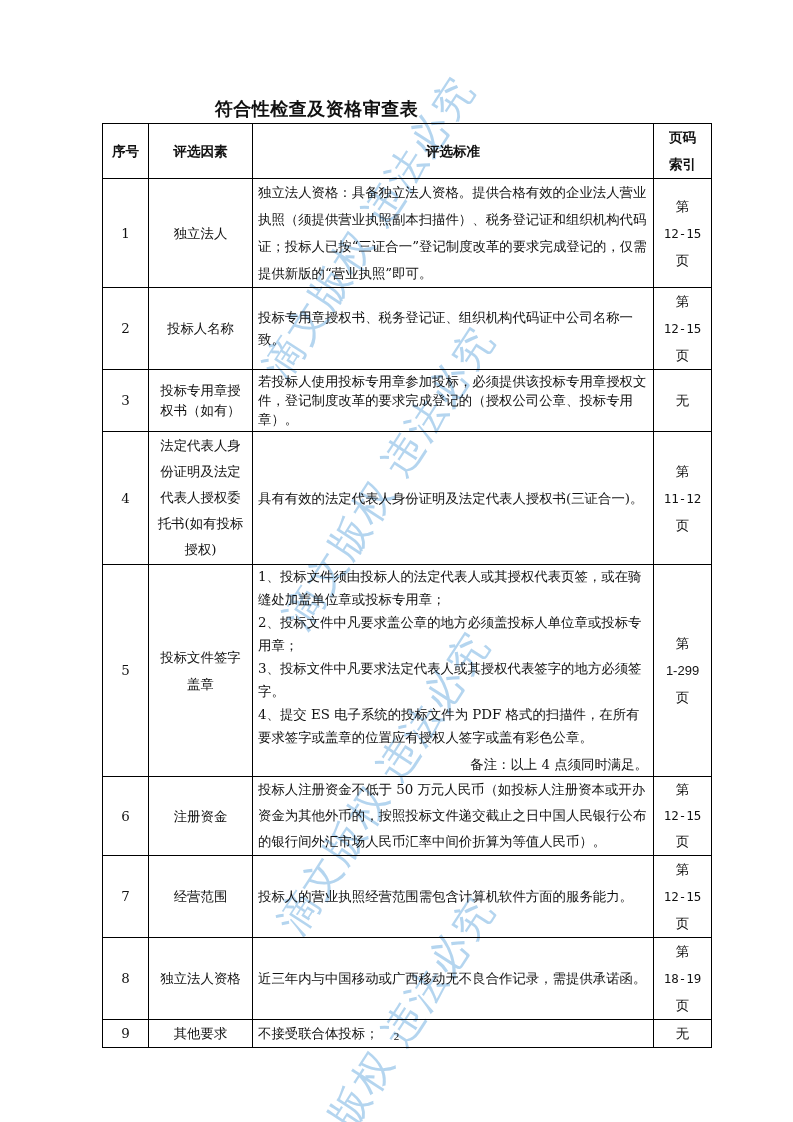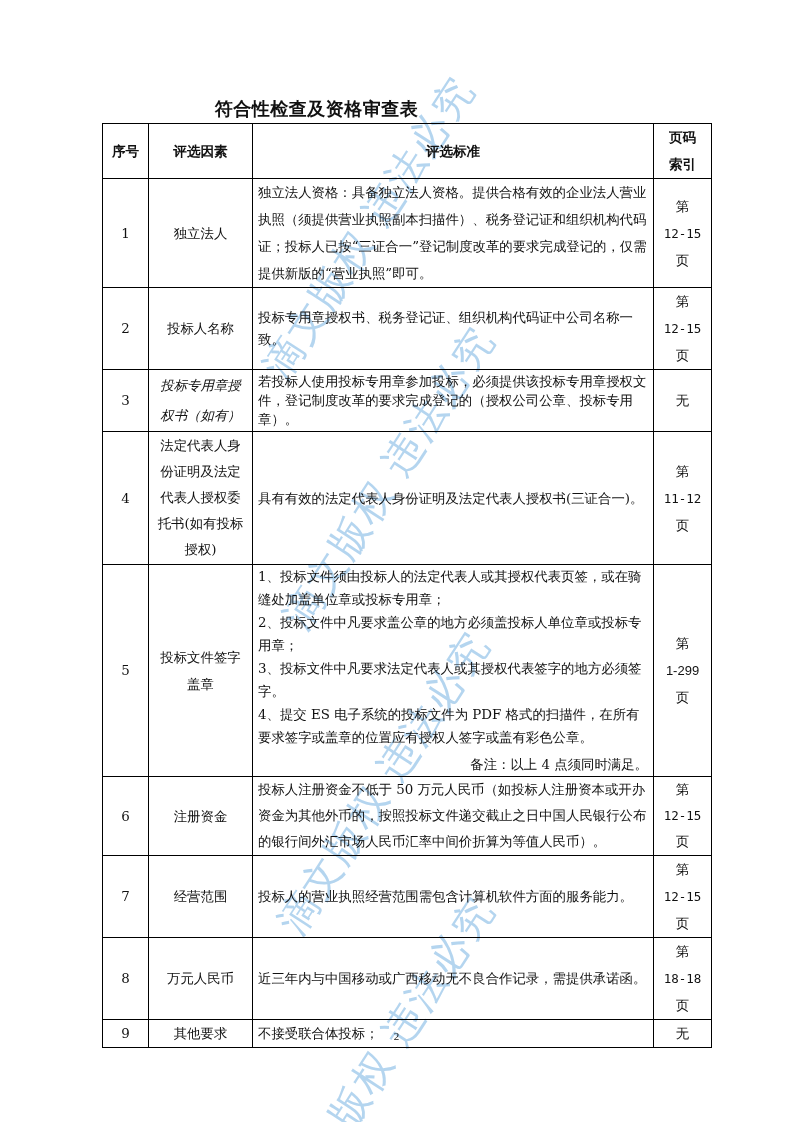--- a/index.html
+++ b/index.html
@@ -98,21 +98,21 @@
       <td class="std tight">投标专用章授权书、税务登记证、组织机构代码证中公司名称一致。</td>
       <td class="page">
         <span class="std-line">第</span>
         <span class="std-line pg-num">12-15</span>
         <span class="std-line">页</span>
       </td>
     </tr>
 
     <tr style="height:62px;">
       <td class="idx">3</td>
-      <td class="factor" style="line-height:30px;font-style:italic;">投标专用章授权书（如有）</td>
+      <td class="factor" style="line-height:20px;">投标专用章授权书（如有）</td>
       <td class="std tight" style="line-height:19px;">若投标人使用投标专用章参加投标，必须提供该投标专用章授权文件，登记制度改革的要求完成登记的（授权公司公章、投标专用章）。</td>
       <td class="page">无</td>
     </tr>
 
     <tr style="height:133px;">
       <td class="idx">4</td>
       <td class="factor" style="line-height:26px;">法定代表人身份证明及法定代表人授权委托书(如有投标授权)</td>
       <td class="std">具有有效的法定代表人身份证明及法定代表人授权书(三证合一)。</td>
       <td class="page">
         <span class="std-line">第</span>
@@ -155,25 +155,25 @@
       <td class="std">投标人的营业执照经营范围需包含计算机软件方面的服务能力。</td>
       <td class="page">
         <span class="std-line">第</span>
         <span class="std-line pg-num">12-15</span>
         <span class="std-line">页</span>
       </td>
     </tr>
 
     <tr style="height:81px;">
       <td class="idx">8</td>
-      <td class="factor">万元人民币</td>
+      <td class="factor">独立法人资格</td>
       <td class="std">近三年内与中国移动或广西移动无不良合作记录，需提供承诺函。</td>
       <td class="page">
         <span class="std-line">第</span>
-        <span class="std-line pg-num">18-18</span>
+        <span class="std-line pg-num">18-19</span>
         <span class="std-line">页</span>
       </td>
     </tr>
 
     <tr style="height:27px;">
       <td class="idx">9</td>
       <td class="factor">其他要求</td>
       <td class="std">不接受联合体投标；</td>
       <td class="page">无</td>
     </tr>

